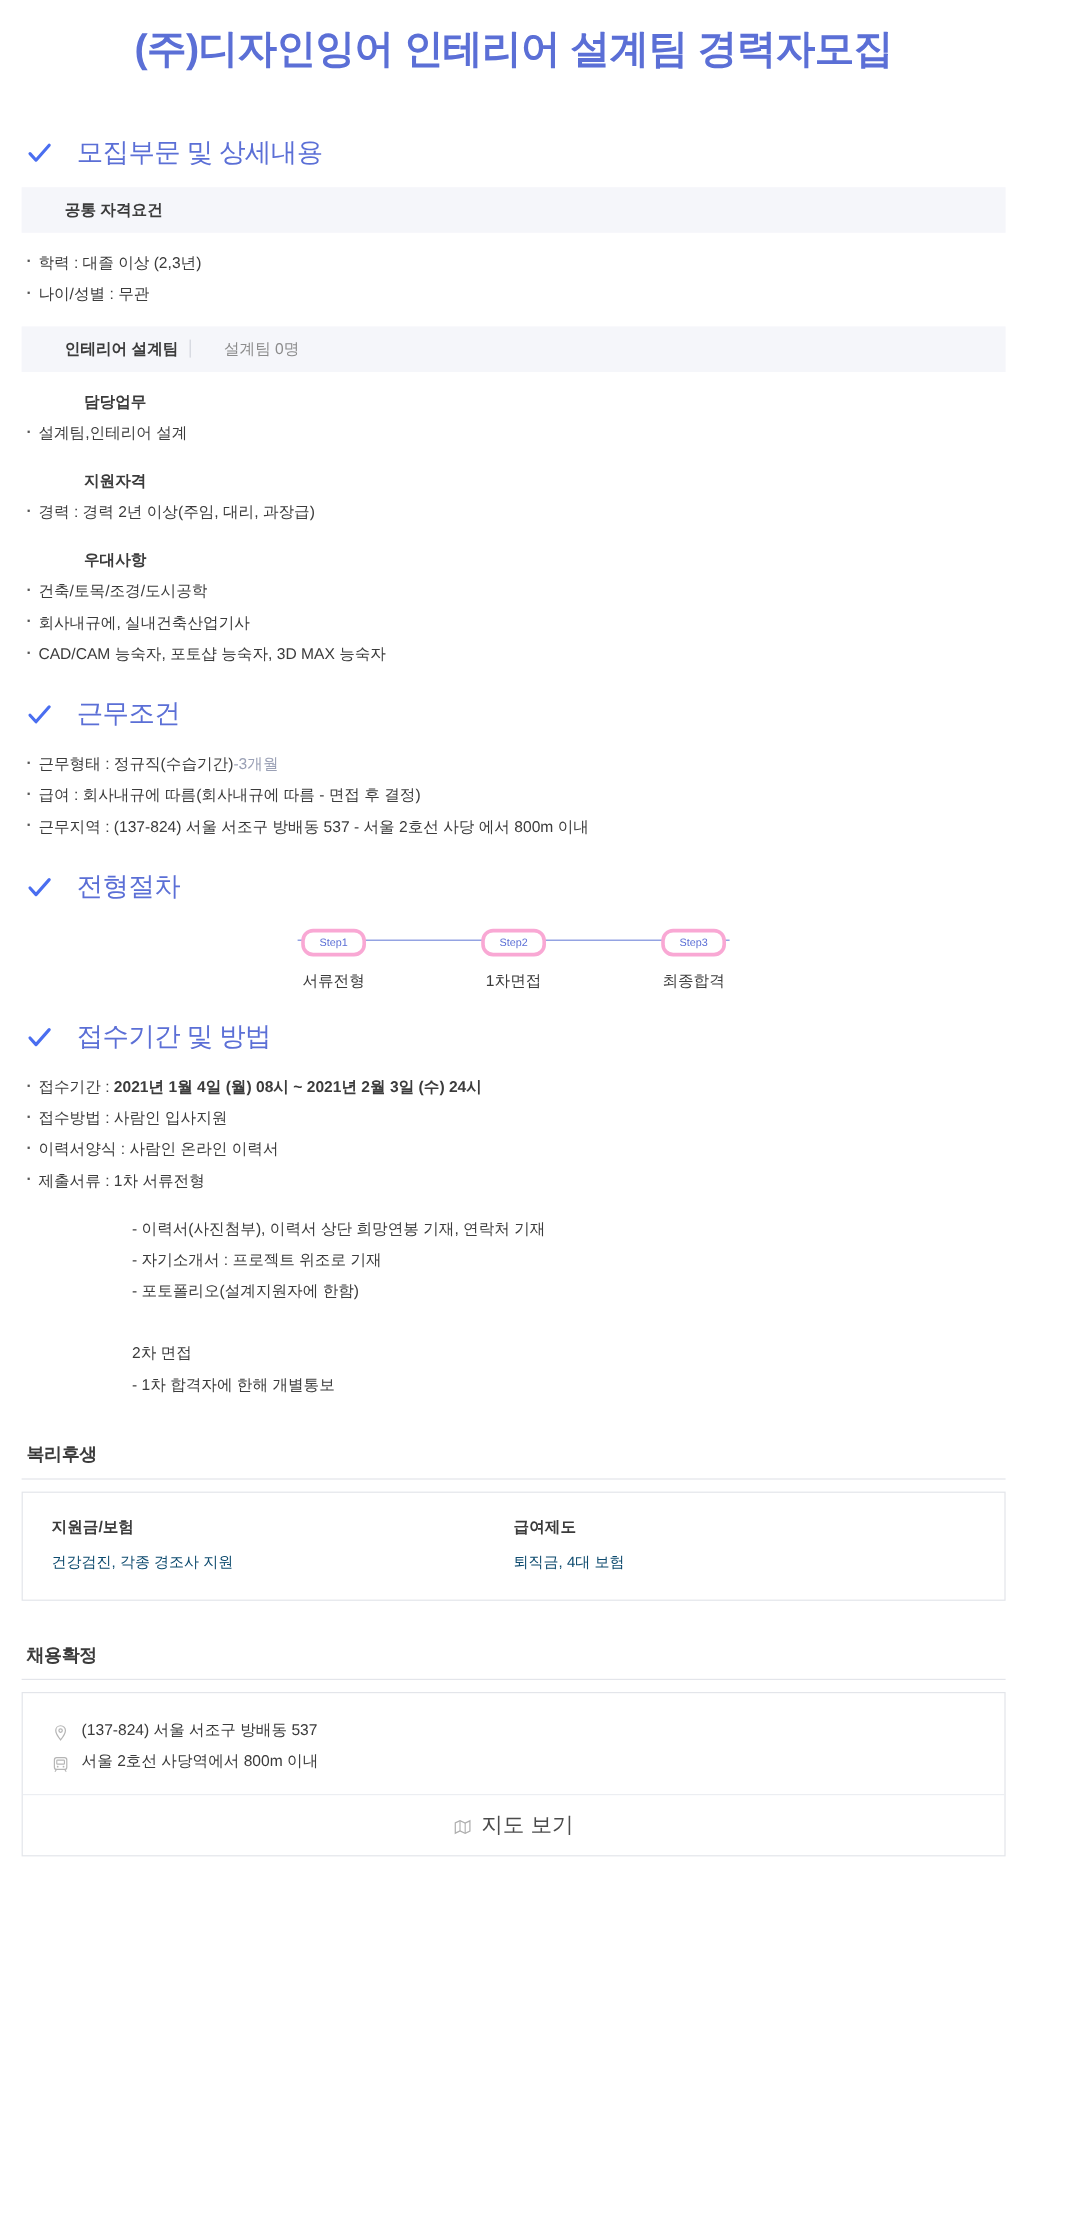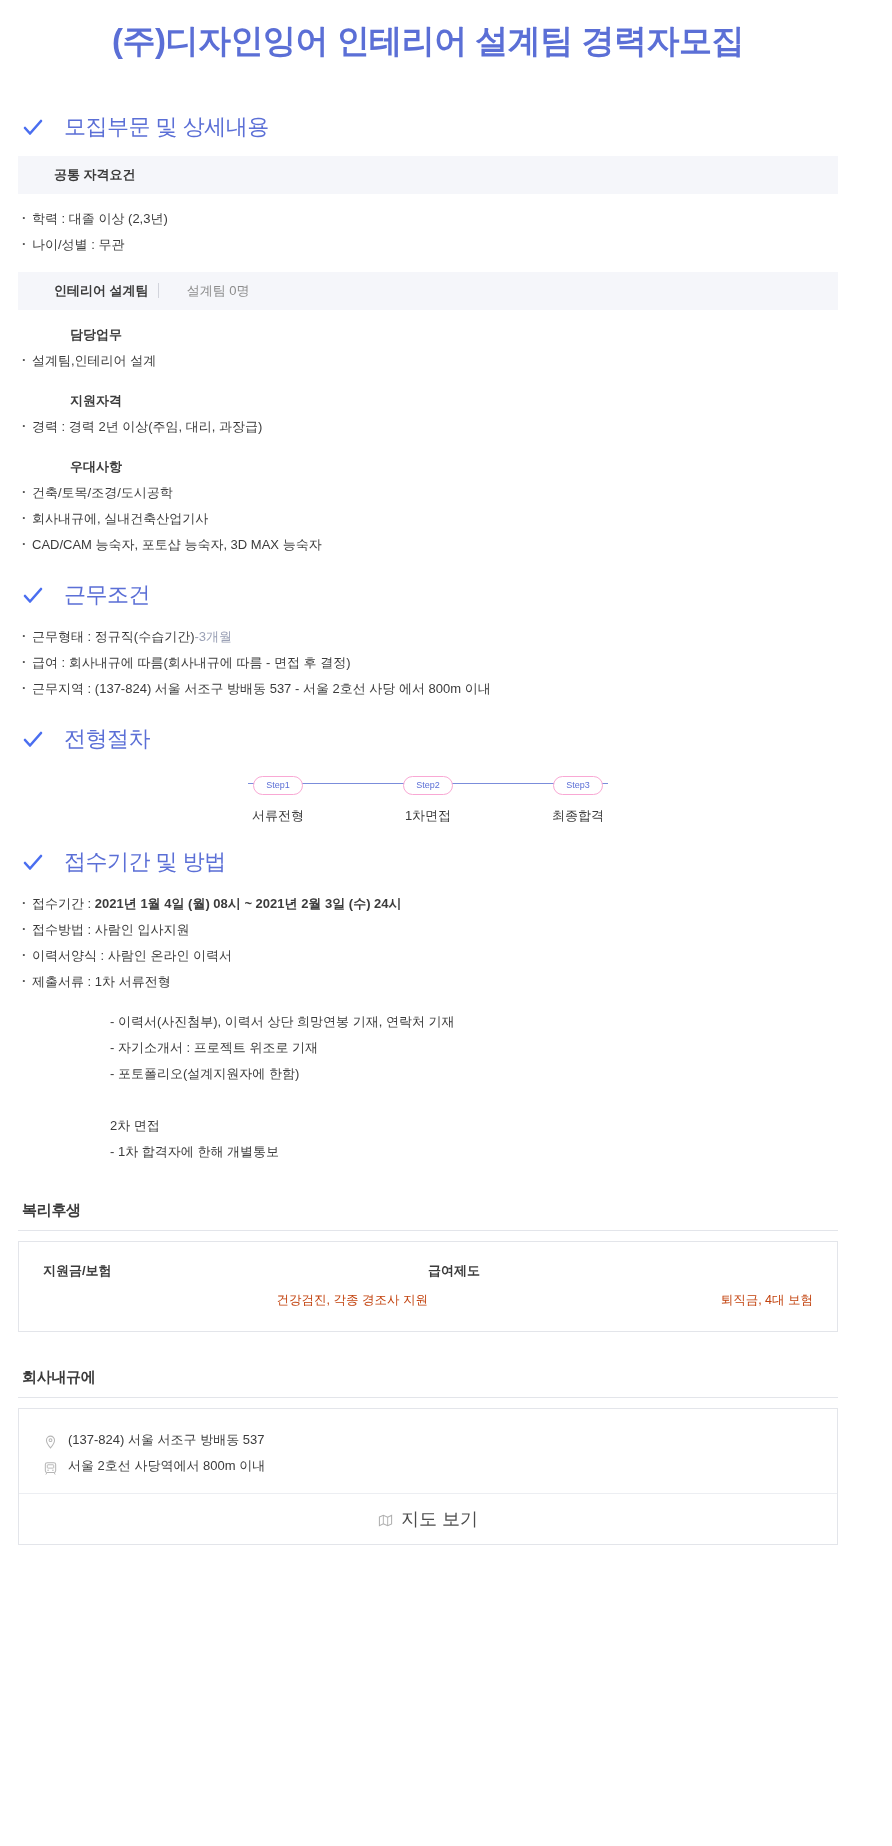--- a/index.html
+++ b/index.html
@@ -132,21 +132,21 @@
     display: flex;
     justify-content: space-between;
     position: relative;
   }
   .step {
     text-align: center;
     width: 120px;
   }
   .step .pill {
     display: inline-block;
-    border: 1px solid #f9a8d4;
+    border: 3px solid #f9a8d4;
     color: #5b6fd6;
     background: #ffffff;
     border-radius: 10px;
     font-size: 9px;
     padding: 3px 12px 4px 12px;
     position: relative;
     z-index: 2;
     letter-spacing: 0;
   }
   .step .stname {
@@ -177,22 +177,21 @@
   }
   .benefit-col { width: 50%; }
   .benefit-col .bt {
     font-size: 13px;
     font-weight: bold;
     color: #3b3b3b;
     margin-bottom: 12px;
   }
   .benefit-col .bd {
     font-size: 12.5px;
-    color: #c2410c;
-    text-align: right;
+    color: #0c4a6e;
   }
 
   .loc-box {
     border: 1px solid #e3e5ea;
     margin-top: 10px;
     padding: 0;
   }
   .loc-rows { padding: 18px 24px 14px 24px; }
   .loc-row {
     display: flex;
@@ -358,21 +357,21 @@
         <div class="bd">건강검진, 각종 경조사 지원</div>
       </div>
       <div class="benefit-col">
         <div class="bt">급여제도</div>
         <div class="bd">퇴직금, 4대 보험</div>
       </div>
     </div>
   </div>
 
   <div class="section">
-    <div class="block-title">회사내규에</div>
+    <div class="block-title">채용확정</div>
     <div class="divider"></div>
     <div class="loc-box">
       <div class="loc-rows">
         <div class="loc-row">
           <span class="ic">
             <svg width="15" height="15" viewBox="0 0 16 16">
                 <path d="M8 1.2c-2.4 0-4.3 1.9-4.3 4.3 0 3.1 4.3 8.3 4.3 8.3s4.3-5.2 4.3-8.3c0-2.4-1.9-4.3-4.3-4.3z" fill="none" stroke="#7a7a7a" stroke-width="1.1"></path>
                 <circle cx="8" cy="5.5" r="1.5" fill="none" stroke="#7a7a7a" stroke-width="1.1"></circle>
               </svg>
           </span>

